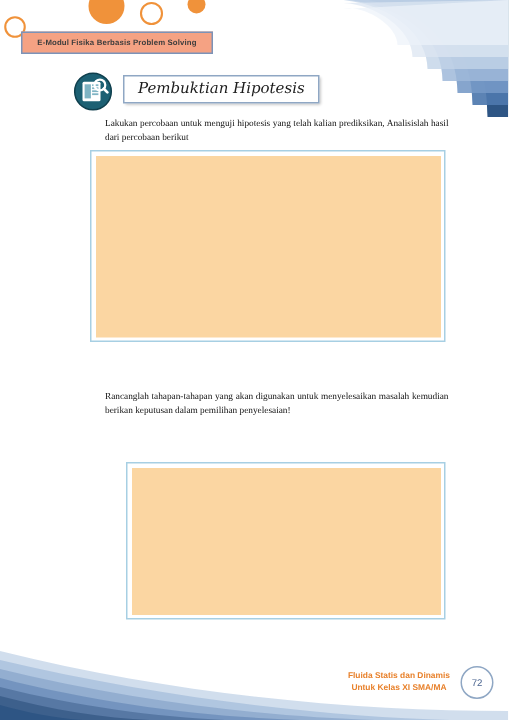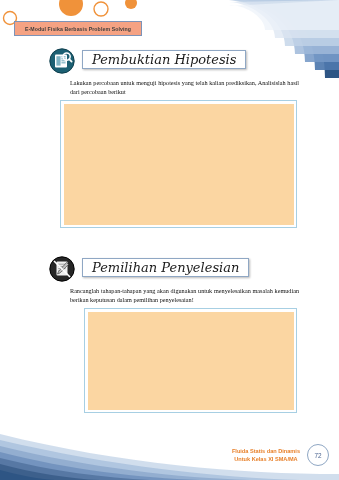--- a/index.html
+++ b/index.html
@@ -77,21 +77,21 @@
     border: 1px solid #8FA7C4;
     background: #ffffff;
     display: flex;
     align-items: center;
     padding: 0 9px;
     box-shadow: 1px 1px 2px rgba(0,0,0,.28);
   }
   .sec-title-text {
     font-family: "DejaVu Serif", serif;
     font-style: italic;
-    font-size: 13px;
+    font-size: 10px;
     color: #1b1b1b;
     white-space: nowrap;
   }
 
   
   .sec-para {
     margin: 4px 40px 0 70px;
     font-family: "Liberation Serif", serif;
     font-size: 6.2px;
     line-height: 9px;
@@ -197,38 +197,20 @@
 
     <p class="sec-para">Lakukan percobaan untuk menguji hipotesis yang telah kalian prediksikan, Analisislah hasil dari percobaan berikut</p>
 
     <div class="answer-box" style="position:absolute; left:60px; top:52px; width:237px; height:128px;">
       <div class="answer-fill"></div>
     </div>
   </div>
 
   <div class="section" style="top:256px;">
 
-    <div class="sec-head">
-      <div class="sec-icon">
-        <svg width="26" height="26" viewBox="0 0 26 26">
-          <circle cx="13" cy="13" r="12.2" fill="#262626"></circle>
-          <circle cx="13" cy="13" r="12.2" fill="none" stroke="#000000" stroke-width="1"></circle>
-          <rect x="7.5" y="5.5" width="11" height="14" rx="1" fill="#EFEFEF"></rect>
-          <line x1="9.2" y1="8.2" x2="16.6" y2="8.2" stroke="#9a9a9a" stroke-width=".9"></line>
-          <line x1="9.2" y1="10.4" x2="16.6" y2="10.4" stroke="#9a9a9a" stroke-width=".9"></line>
-          <line x1="9.2" y1="12.6" x2="16.6" y2="12.6" stroke="#9a9a9a" stroke-width=".9"></line>
-          <line x1="9.2" y1="14.8" x2="14.2" y2="14.8" stroke="#9a9a9a" stroke-width=".9"></line>
-          <path d="M17.5 6.5 L19.5 8.5 L11 17 L8.5 18 L9.5 15.5 Z" fill="#BFBFBF" stroke="#3a3a3a" stroke-width=".6"></path>
-          <line x1="5" y1="5" x2="21" y2="21" stroke="#ffffff" stroke-width="1.6"></line>
-        </svg>
-      </div>
-      <div class="sec-title-box">
-        <span class="sec-title-text">Pemilihan Penyelesian</span>
-      </div>
-    </div>
 
     <p class="sec-para">Rancanglah tahapan-tahapan yang akan digunakan untuk menyelesaikan masalah kemudian berikan keputusan dalam pemilihan penyelesaian!</p>
 
     <div class="answer-box" style="position:absolute; left:84px; top:52px; width:213px; height:105px;">
       <div class="answer-fill"></div>
     </div>
   </div>
 
   <div class="deco-bottom">
     <svg width="339" height="80" viewBox="0 0 339 80">

